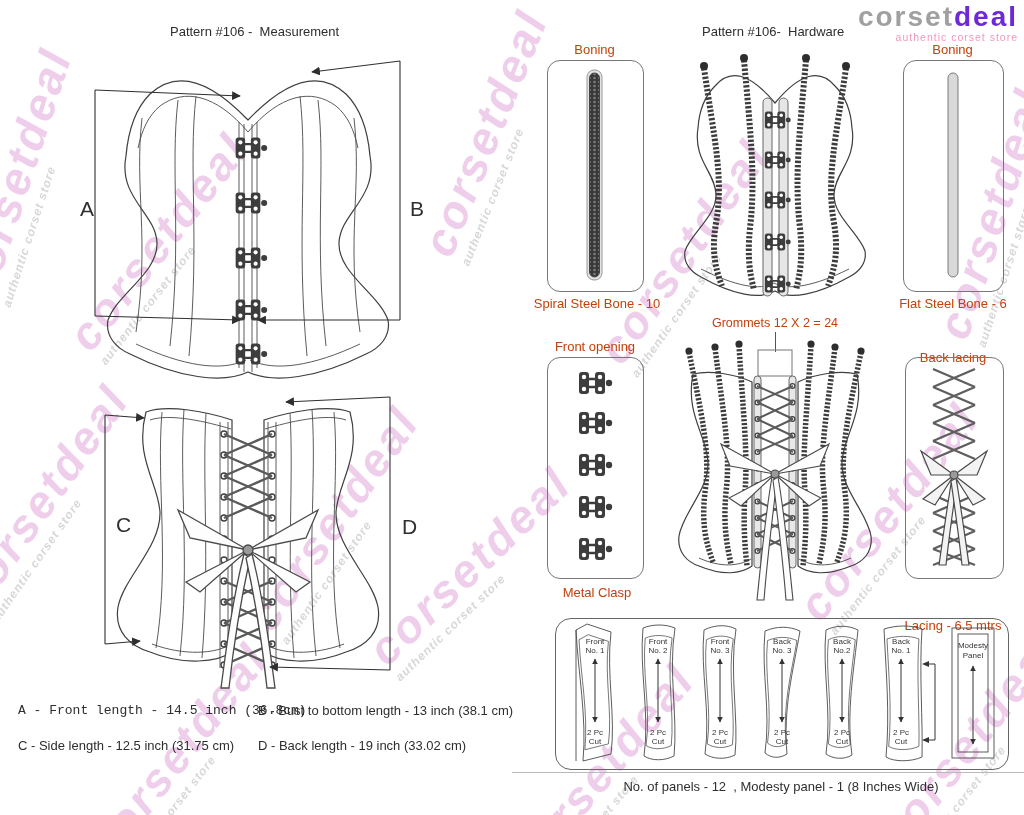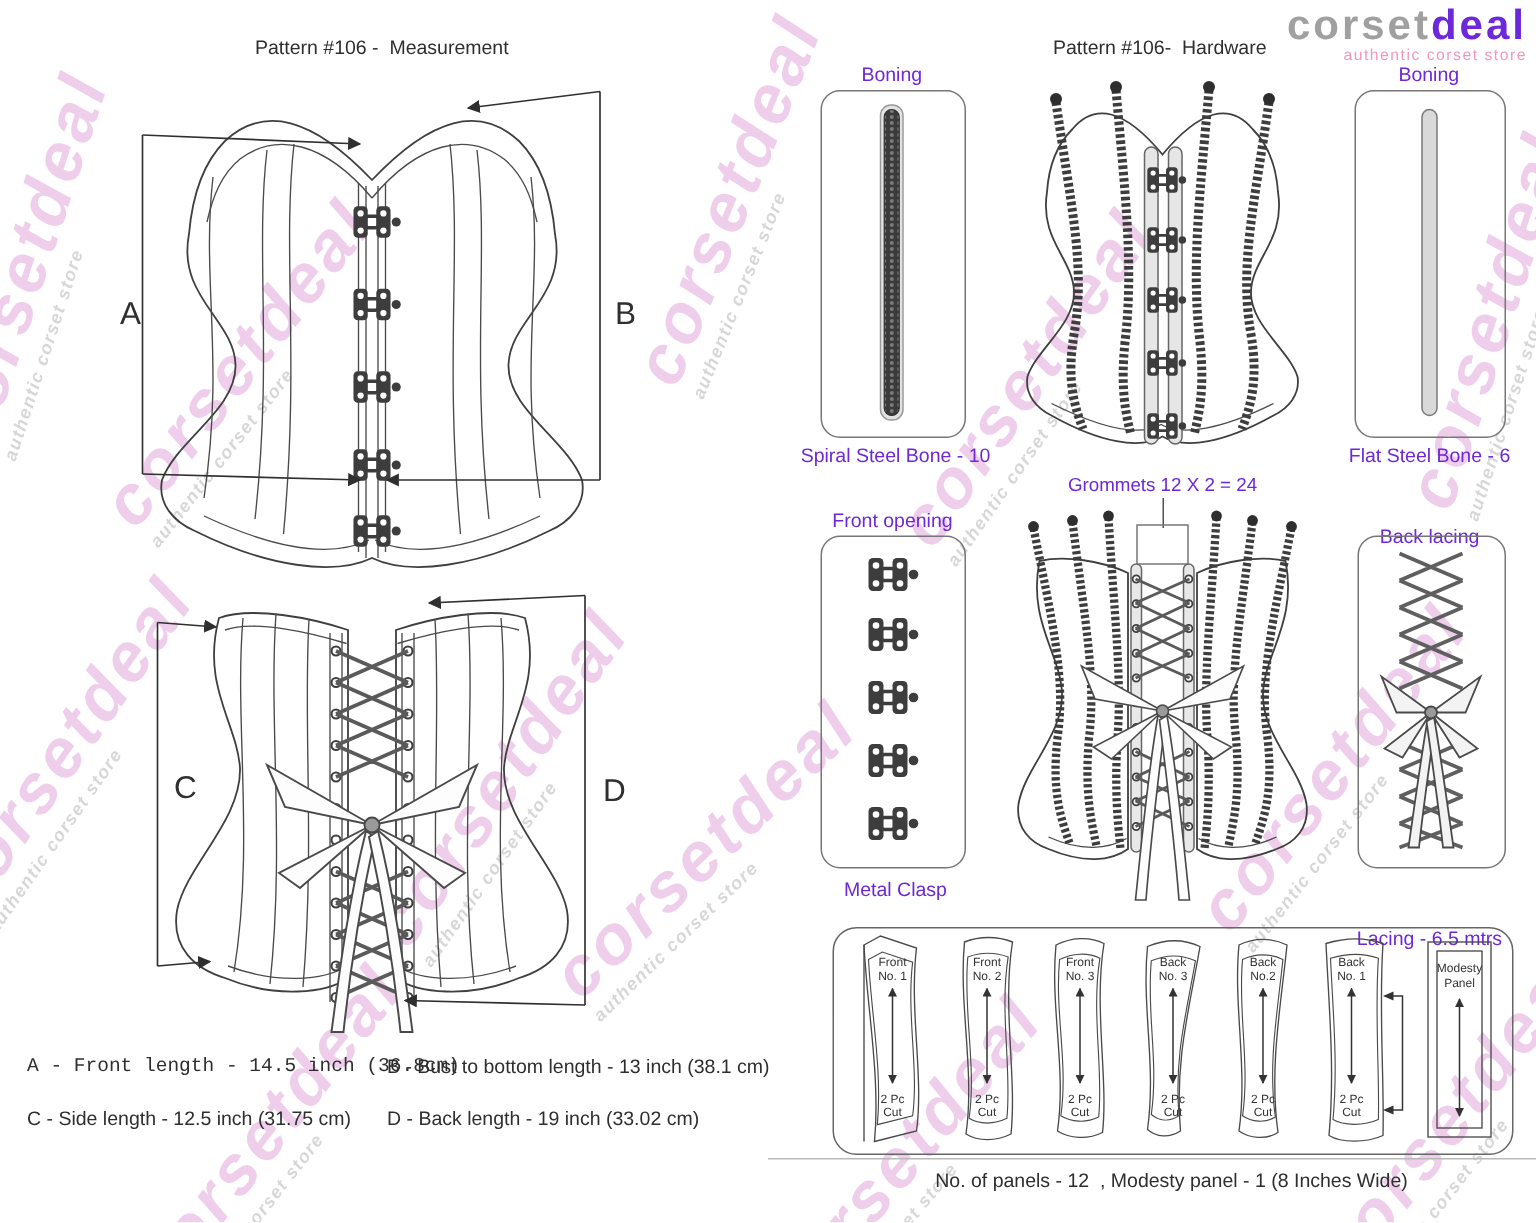--- a/index.html
+++ b/index.html
@@ -11,21 +11,21 @@
   .wm-big{display:block;font-size:46px;letter-spacing:3px;line-height:1;color:rgba(224,165,216,0.55);}
   .wm-small{display:block;font-size:12px;letter-spacing:1px;margin-top:1px;color:rgba(150,150,150,0.38);}
   
   .logo{position:absolute;top:3px;right:6px;text-align:right;z-index:3;line-height:1;}
   .logo-main{font-size:28px;font-weight:bold;letter-spacing:2px;}
   .logo-gray{color:#a0a0a0;}
   .logo-lilac{color:#6d28d9;}
   .logo-tag{display:block;font-size:10.5px;letter-spacing:1px;color:#f098bd;margin-top:1px;}
   
   .ttl{position:absolute;font-size:13px;color:#2e2e2e;white-space:pre;z-index:2;}
-  .cap{position:absolute;font-size:13px;color:#6d28d9;white-space:pre;z-index:2;}
+  .cap{position:absolute;font-size:13px;color:#c2410c;white-space:pre;z-index:2;}
   .note{position:absolute;font-size:13px;color:#2e2e2e;white-space:pre;z-index:2;}
   .ctr{text-align:center;}
   
   .fbox{position:absolute;border:1px solid #777;border-radius:13px;z-index:2;background:transparent;}
   .panelbox{position:absolute;border:1px solid #666;border-radius:16px;z-index:2;}
   svg{position:absolute;z-index:2;overflow:visible;}
   svg text{font-family:"Liberation Sans", sans-serif;}
   .ln{stroke:#3f3f3f;stroke-width:1.2;fill:none;}
   .lnthin{stroke:#4a4a4a;stroke-width:0.9;fill:none;}
   .mline{stroke:#2f2f2f;stroke-width:1.1;fill:none;}

